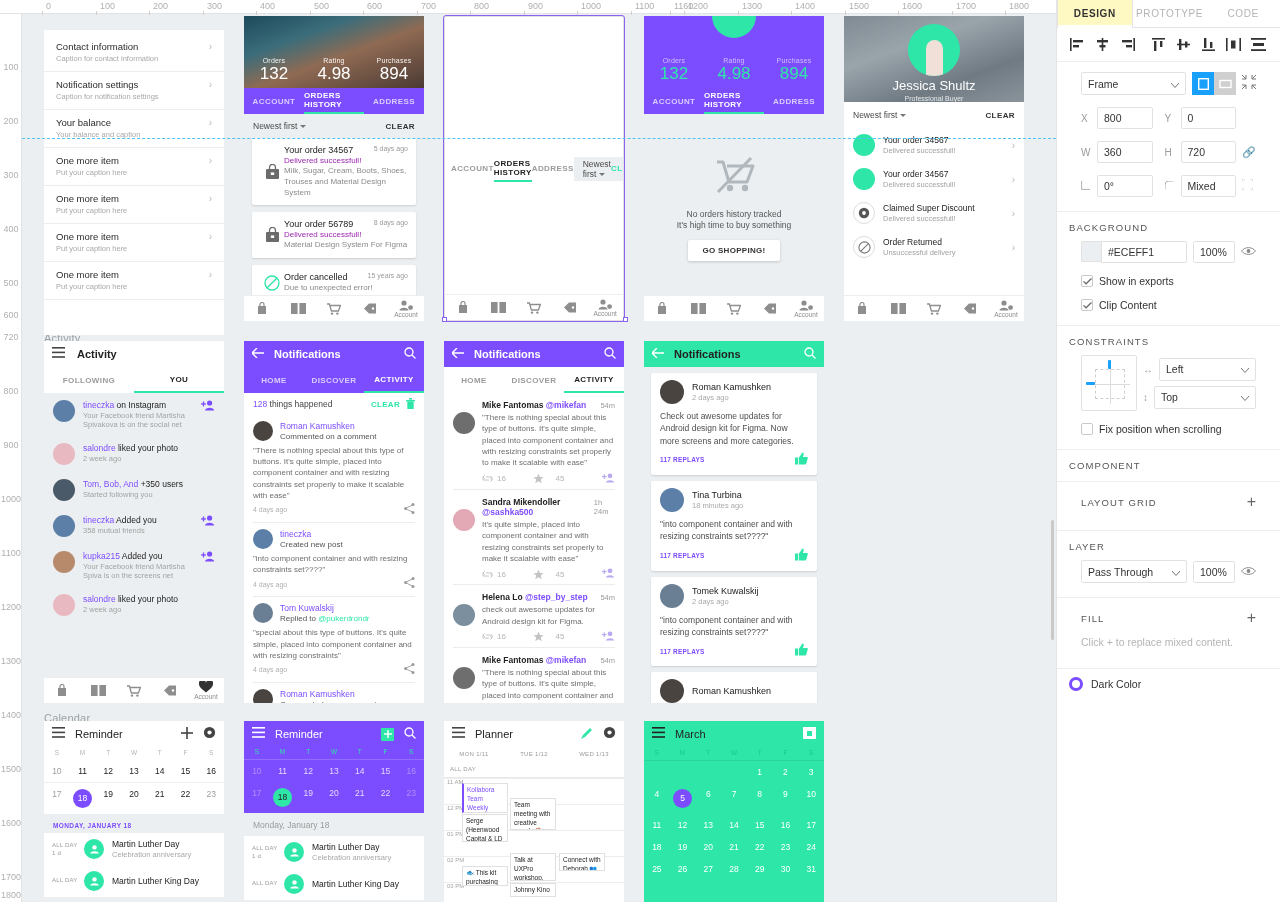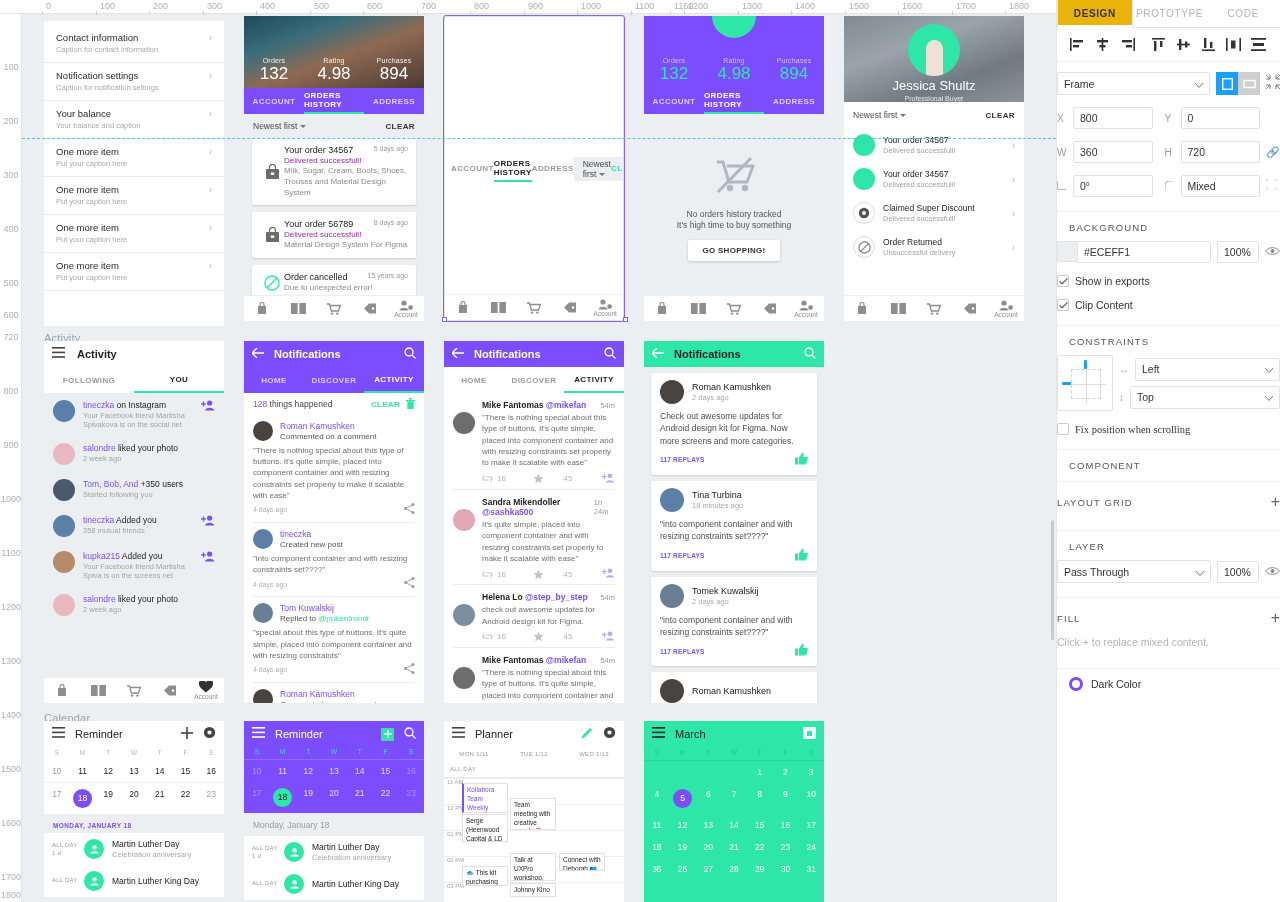--- a/index.html
+++ b/index.html
@@ -120,21 +120,21 @@
   .tweet { background:#fff; display:flex; padding:7px 9px 4px; }
   .tweet .av { width:22px;height:22px;border-radius:50%; flex:0 0 22px; overflow:hidden; margin-top:12px;}
   .tweet .bd { flex:1; margin-left:7px; }
   .tweet .hd { display:flex; justify-content:space-between; align-items:baseline;}
   .tweet .hd .nm { font-size:8.5px; font-weight:bold; color:#222; }
   .tweet .hd .nm em { font-style:normal; font-weight:bold; color:#7C4DFF; }
   .tweet .hd .tm { font-size:7.5px; color:#9a9a9a; }
   .tweet .txt { font-size:8px; color:#6f6f6f; line-height:1.42; margin-top:2px;}
   .tweet .acts { display:flex; align-items:center; margin-top:4px; color:#b5b5b5; font-size:8px;}
   .tweet .acts .a1 { width:38%; display:flex;align-items:center;gap:4px;}
-  .tweet .acts .a2 { width:38%; display:flex;align-items:center;gap:20px;}
+  .tweet .acts .a2 { width:38%; display:flex;align-items:center;gap:12px;}
   .tweet .acts .a3 { flex:1; text-align:right;}
 
   .ncard { background:#fff; border-radius:2px; box-shadow:0 1px 2px rgba(0,0,0,.13); margin:6px 7px; padding:7px 9px;}
   .ncard .hd { display:flex; align-items:center; }
   .ncard .hd .av { width:24px;height:24px;border-radius:50%;flex:0 0 24px; overflow:hidden;}
   .ncard .hd .nm { margin-left:8px;}
   .ncard .hd .nm .n1 { font-size:9px; color:#222;}
   .ncard .hd .nm .n2 { font-size:7.5px; color:#a9a9a9; margin-top:1px;}
   .ncard .txt { font-size:8.5px; color:#4e4e4e; line-height:1.45; margin-top:6px;}
   .ncard .ft { display:flex; align-items:center; justify-content:space-between; margin-top:5px;}
@@ -166,26 +166,26 @@
   .pl-ev.pu { border-left:2px solid #7C4DFF; color:#7C4DFF; }
 
   
   .right { position:absolute; right:0; top:0; width:224px; height:902px; background:#fff;
            border-left:1px solid #e5e5e5; z-index:50; }
   .rtabs { display:flex; height:28px; border-bottom:1px solid #e5e5e5; }
   .rtab { flex:1; display:flex; align-items:center; justify-content:center; font-size:10px;
           color:#b4b4b4; letter-spacing:.6px; }
   .rtab.act { color:#333; font-weight:bold; border-bottom:2px solid #fff;
               box-shadow:inset 0 -2px 0 #fff; border-right:1px solid #e5e5e5; border-left:1px solid #e5e5e5;
-              background:#eab308; position:relative; top:0; height:29px; }
+              background:#fef9c3; position:relative; top:0; height:29px; }
   .alignbar { display:flex; align-items:center; gap:0px; height:34px; padding:0 8px; border-bottom:1px solid #eee;}
   .alignbar .ab { width:25px; height:24px; display:flex; align-items:center; justify-content:center; }
   .sect { padding:10px 12px 2px; }
   .sect-title { font-size:9.5px; letter-spacing:1.1px; color:#555; }
-  .row { display:flex; align-items:center; gap:6px; padding:6px 0; }
+  .row { display:flex; align-items:center; gap:6px; padding:6px 24px; }
   .inp { border:1px solid #e2e2e2; border-radius:2px; height:22px; display:flex; align-items:center;
          padding:0 6px; font-size:10.5px; color:#333; background:#fff; }
   .lbl { font-size:10px; color:#9b9b9b; width:10px; }
   .sel { border:1px solid #e2e2e2; border-radius:2px; height:23px; display:flex; align-items:center;
          justify-content:space-between; padding:0 6px; font-size:10.5px; color:#333; }
   .divider { height:1px; background:#eee; margin:8px 0 0; }
   .chk { width:12px;height:12px;border:1px solid #c9c9c9; border-radius:2px; display:flex; align-items:center; justify-content:center; }
   .chk.on { }
   .swatch { width:20px;height:21px; border:1px solid #e2e2e2; border-right:none; border-radius:2px 0 0 2px; background:#ECEFF1;}
   .eye { color:#8a8a8a; }
@@ -321,21 +321,21 @@
       <div class="rv-tick" style="top: 818px;">1600</div>
       <div class="rv-tick" style="top: 872px;">1700</div>
       <div class="rv-tick" style="top: 890px;">1800</div>
     </div>
 
   <div class="canvas">
 
     <div class="group-label" style="left:22px; top:318px;">Activity</div>
     <div class="group-label" style="left:22px; top:698px;">Calendar</div>
 
-    <div class="frame" style="left:22px; top:7px; height:305px;">
+    <div class="frame" style="left:22px; top:16px; height:305px;">
       <div class="setlist" id="settingsList">
           <div class="setitem">
             <div>
               <div class="ti">Contact information</div>
               <div class="ca">Caption for contact information</div>
             </div>
             <span class="chev">›</span>
           </div>
           <div class="setitem">
             <div>
@@ -1442,21 +1442,21 @@
           <div class="wk" style="color: rgb(255, 255, 255);">
             <div>18</div>
             <div>19</div>
             <div>20</div>
             <div>21</div>
             <div>22</div>
             <div>23</div>
             <div>24</div>
           </div>
           <div class="wk" style="color: rgb(255, 255, 255);">
-            <div>36</div>
+            <div>25</div>
             <div>26</div>
             <div>27</div>
             <div>28</div>
             <div>29</div>
             <div>30</div>
             <div>31</div>
           </div>
         </div>
 
     </div>
@@ -1660,21 +1660,21 @@
             <span>Top</span>
             <span><svg width="8" height="5" viewBox="0 0 8 5">
                   <path d="M0 0 L4 4.5 L8 0" stroke="#777" stroke-width="1" fill="none"></path>
                 </svg></span>
           </div>
         </div>
       </div>
     </div>
     <div class="row">
       <div class="chk"></div>
-      <span style="font-size:10.5px;color:#333;font-family:Liberation Serif, serif;">Fix position when scrolling</span>
+      <span style="font-size:10.5px;color:#333;">Fix position when scrolling</span>
     </div>
 
     <div class="divider"></div>
 
     <div class="sect">
       <div class="sect-title">COMPONENT</div>
     </div>
 
     <div class="divider"></div>
 

